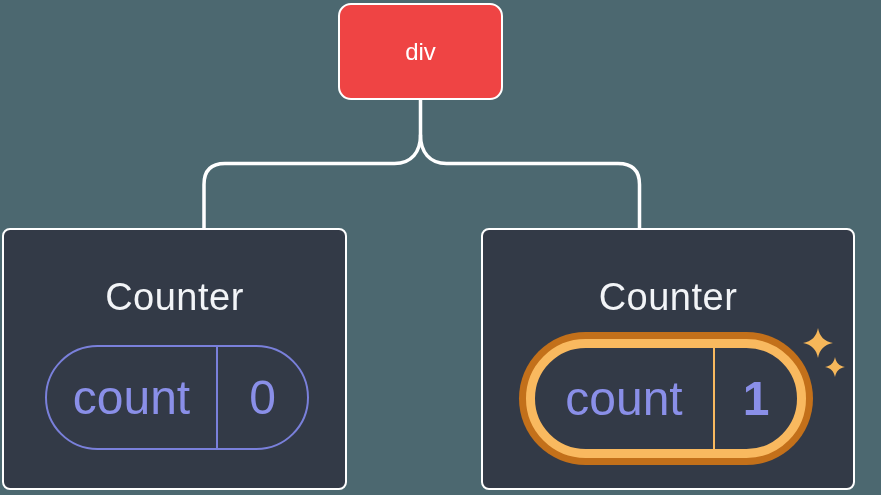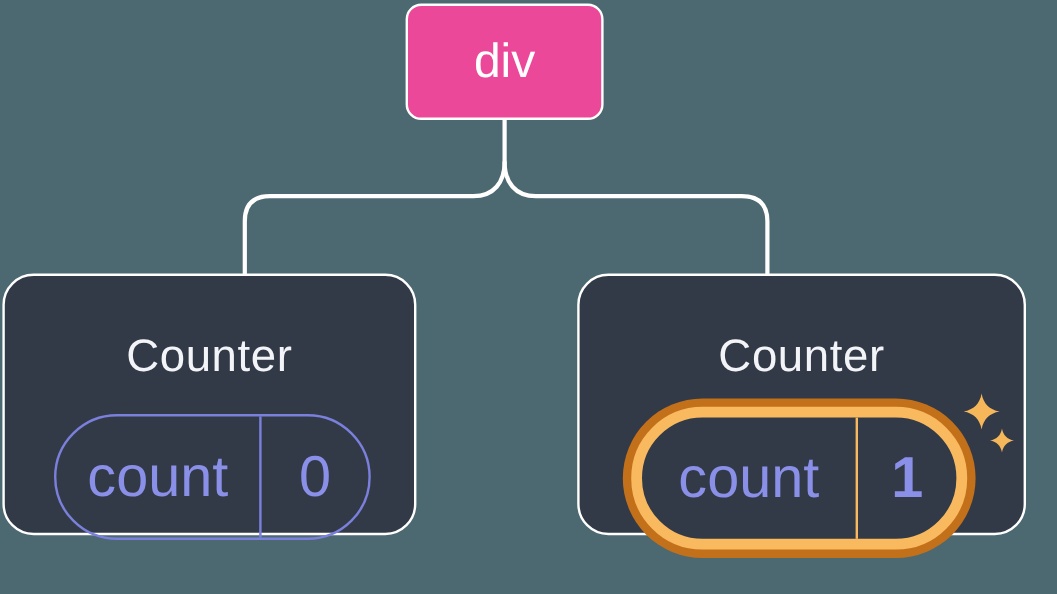--- a/index.html
+++ b/index.html
@@ -15,37 +15,37 @@
     position: absolute;
     left: 0; top: 0;
     width: 881px; height: 495px;
     pointer-events: none;
   }
   .node-root {
     position: absolute;
     left: 338px; top: 3px;
     width: 165px; height: 97px;
     box-sizing: border-box;
-    background: #ec4899;
+    background: #ef4444;
     border: 2.5px solid #FFFFFF;
     border-radius: 13px;
     display: flex;
     align-items: center;
     justify-content: center;
     color: #FFFFFF;
-    font-size: 40px;
+    font-size: 24px;
   }
   .card {
     position: absolute;
     top: 228px;
-    height: 218px;
+    height: 262px;
     box-sizing: border-box;
     background: #333A47;
     border: 2.5px solid #FFFFFF;
-    border-radius: 26px;
+    border-radius: 8px;
   }
   #card-left  { left: 2px;   width: 345px; }
   #card-right { left: 481px; width: 374px; }
   .card-title {
     position: absolute;
     top: 46px;
     left: 0;
     width: 100%;
     text-align: center;
     color: #F2F4F7;

